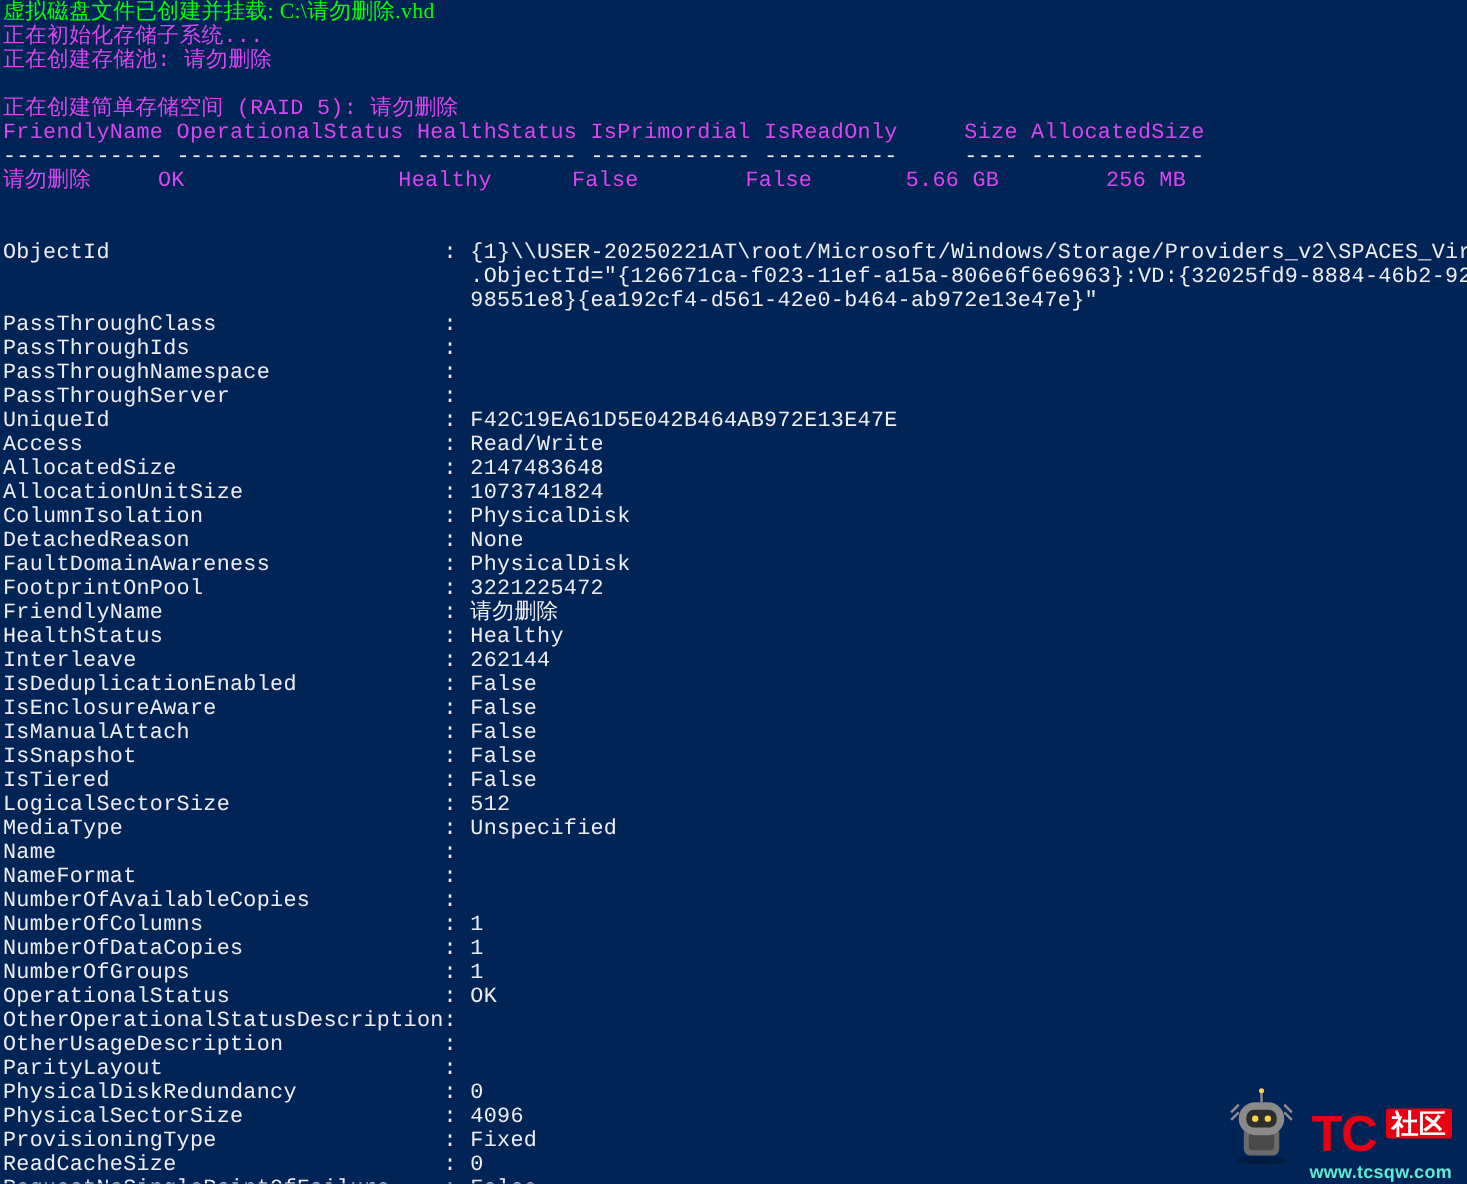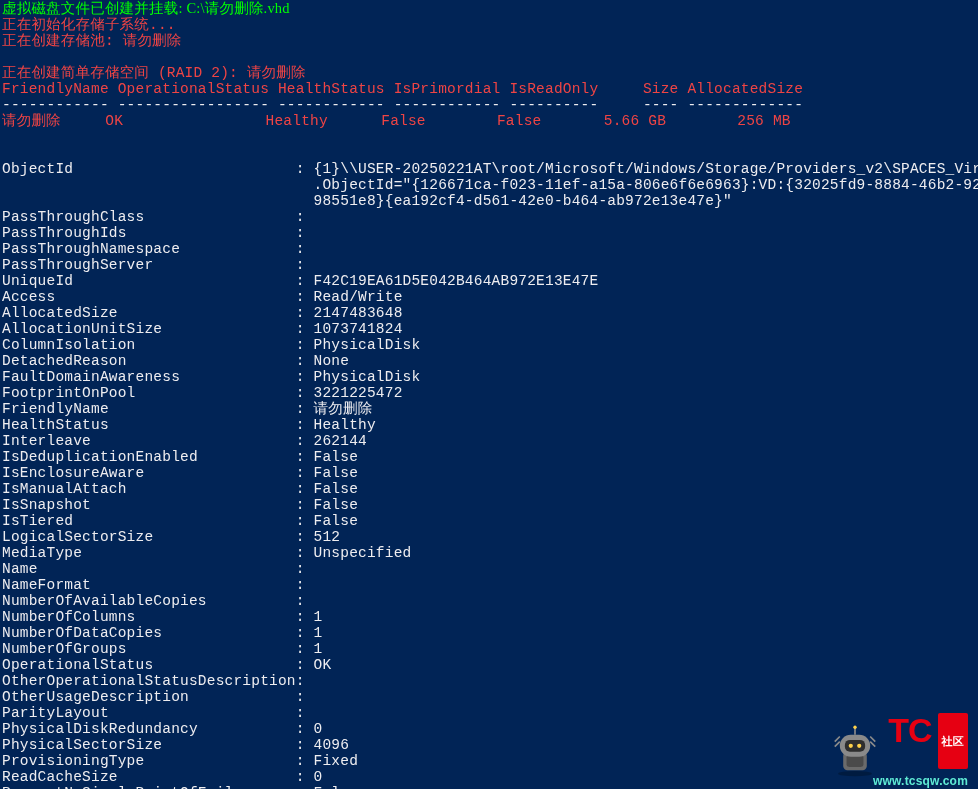--- a/index.html
+++ b/index.html
@@ -13,21 +13,21 @@
     line-height: 16px;
     color: #eeedf0;
     overflow: hidden;
     letter-spacing: 0.2px;
   }
   .term {
     padding: 0 2px 2px 2px;
     white-space: pre;
   }
   .green { color: #00ff00; font-family: Liberation Serif, serif; }
-  .white { color: #ef4444; }
+  .white { color: #d946ef; }
   .sep { color: #eeedf0; }
   .watermark {
     position: absolute;
     right: 10px;
     bottom: 10px;
     display: flex;
     align-items: flex-end;
     gap: 6px;
     pointer-events: none;
   }
@@ -40,27 +40,27 @@
     font-family: "Arial Black", sans-serif;
     font-weight: 900;
     font-size: 34px;
     line-height: 34px;
     color: #e60012;
     letter-spacing: -1px;
   }
   .wm-sq {
     font-family: "Microsoft YaHei", sans-serif;
     font-weight: 700;
-    font-size: 11px;
+    font-size: 18px;
     color: #fff;
     background: #e60012;
-    padding: 20px 4px;
+    padding: 2px 4px;
     border-radius: 2px;
     margin-left: 2px;
-    margin-bottom: 10px;
+    margin-bottom: 20px;
   }
   .wm-url {
     position: absolute;
     right: 10px;
     bottom: 0;
     font-family: Arial, sans-serif;
     font-size: 12px;
     color: #5eead4;
     font-weight: bold;
     pointer-events: none;
@@ -72,21 +72,21 @@
     margin-bottom: 2px;
   }
 </style>
 </head>
 <body>
 
 <div class="term"><span class="green">虚拟磁盘文件已创建并挂载: C:\请勿删除.vhd</span>
 <span class="white">正在初始化存储子系统...</span>
 <span class="white">正在创建存储池: 请勿删除</span>
 <span class="white"></span>
-<span class="white">正在创建简单存储空间 (RAID 2): 请勿删除</span>
+<span class="white">正在创建简单存储空间 (RAID 5): 请勿删除</span>
 <span class="white" id="tbl-head">FriendlyName OperationalStatus HealthStatus IsPrimordial IsReadOnly     Size AllocatedSize</span>
 <span class="sep" id="tbl-sep">------------ ----------------- ------------ ------------ ----------     ---- -------------</span>
 <span class="white" id="tbl-row">请勿删除     OK                Healthy      False        False       5.66 GB        256 MB</span>
 <span class="white"></span>
 <span class="white"></span>
 <span id="props-block">ObjectId                         : {1}\\USER-20250221AT\root/Microsoft/Windows/Storage/Providers_v2\SPACES_VirtualDisk
                                    .ObjectId="{126671ca-f023-11ef-a15a-806e6f6e6963}:VD:{32025fd9-8884-46b2-92a2-b0a9c
                                    98551e8}{ea192cf4-d561-42e0-b464-ab972e13e47e}"
 PassThroughClass                 : 
 PassThroughIds                   : 

